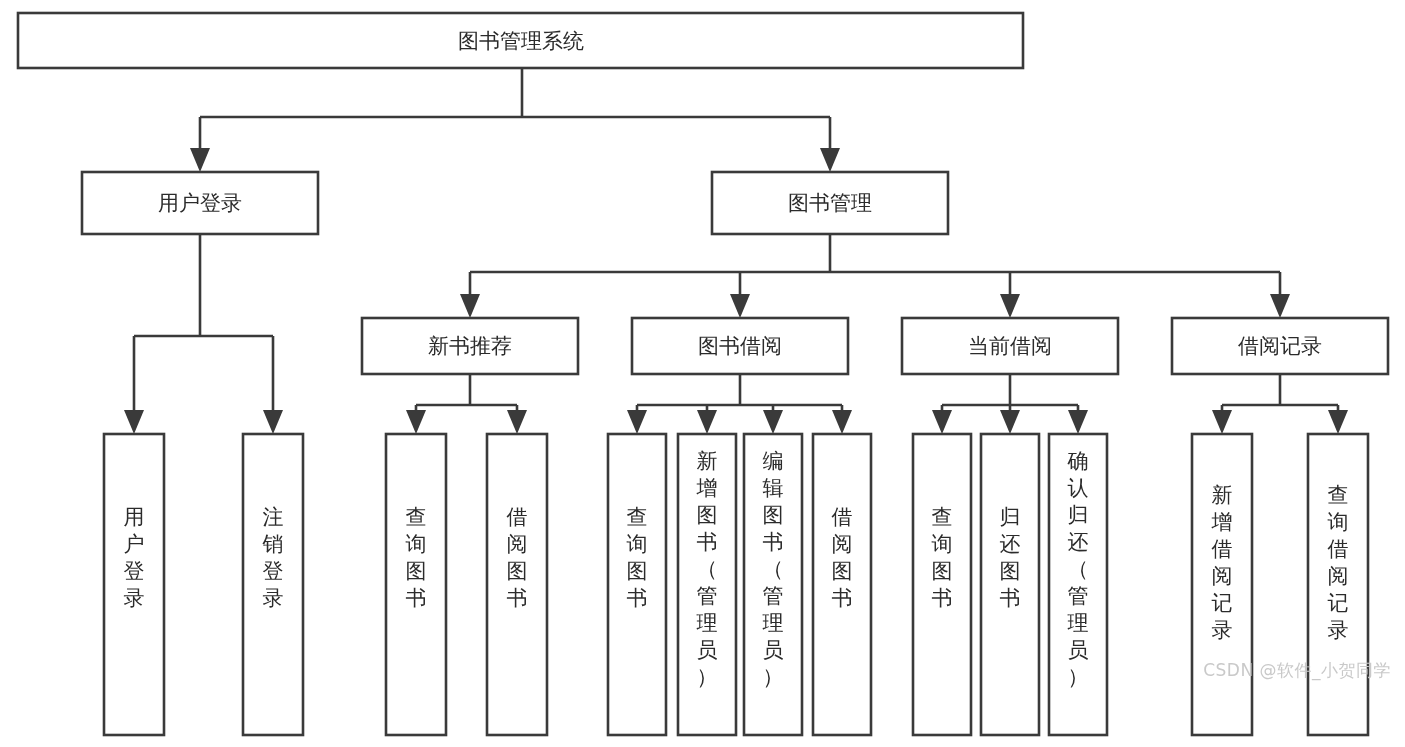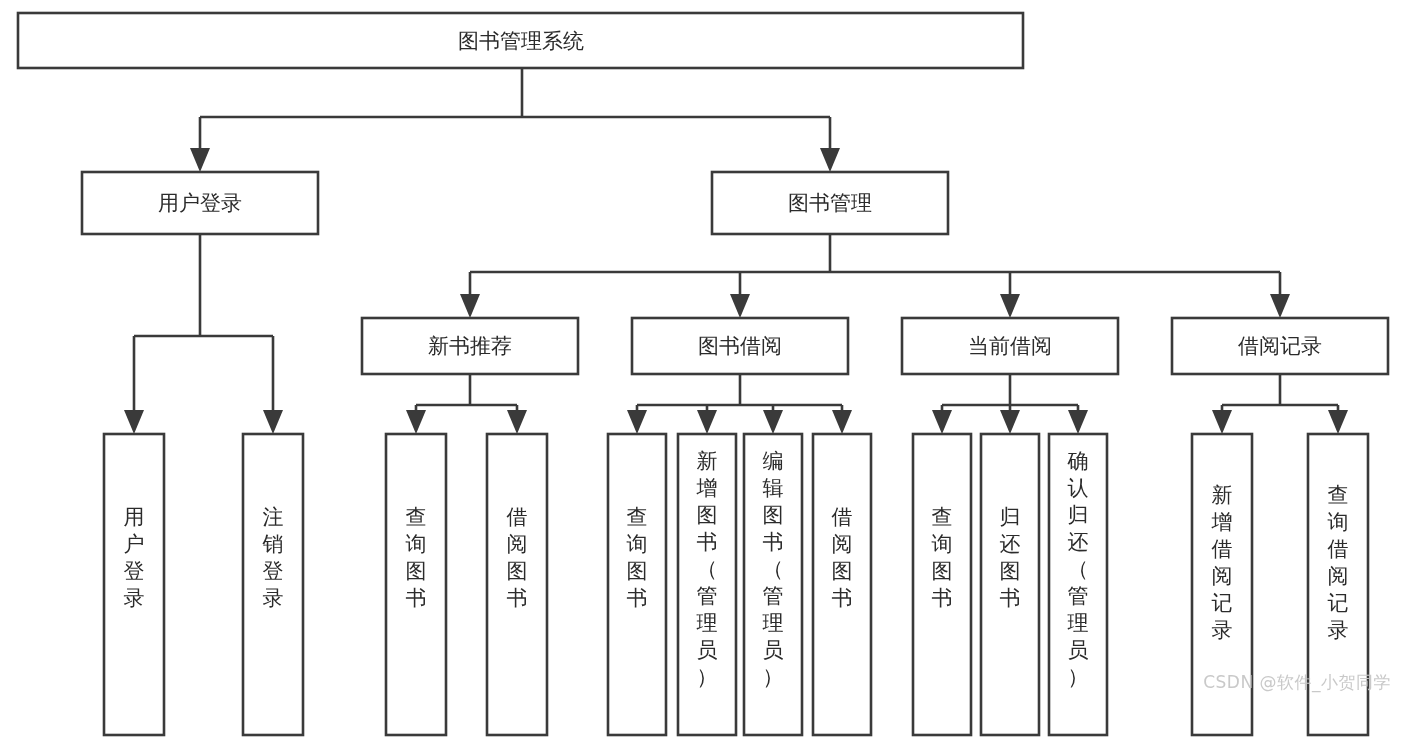--- a/index.html
+++ b/index.html
@@ -51,21 +51,21 @@
   }
   .node-label-v {
     fill: #2b2b2b;
     font-size: 21px;
     font-family: "DejaVu Sans", "Liberation Sans", sans-serif;
     text-anchor: middle;
   }
   .watermark {
     position: absolute;
     right: 14px;
-    bottom: 0;
+    bottom: 12px;
     font-size: 17px;
     color: #c9c9c9;
     font-family: "DejaVu Sans", "Liberation Sans", sans-serif;
     white-space: nowrap;
     letter-spacing: 0.5px;
     pointer-events: none;
   }
 </style>
 </head>
 <body>

